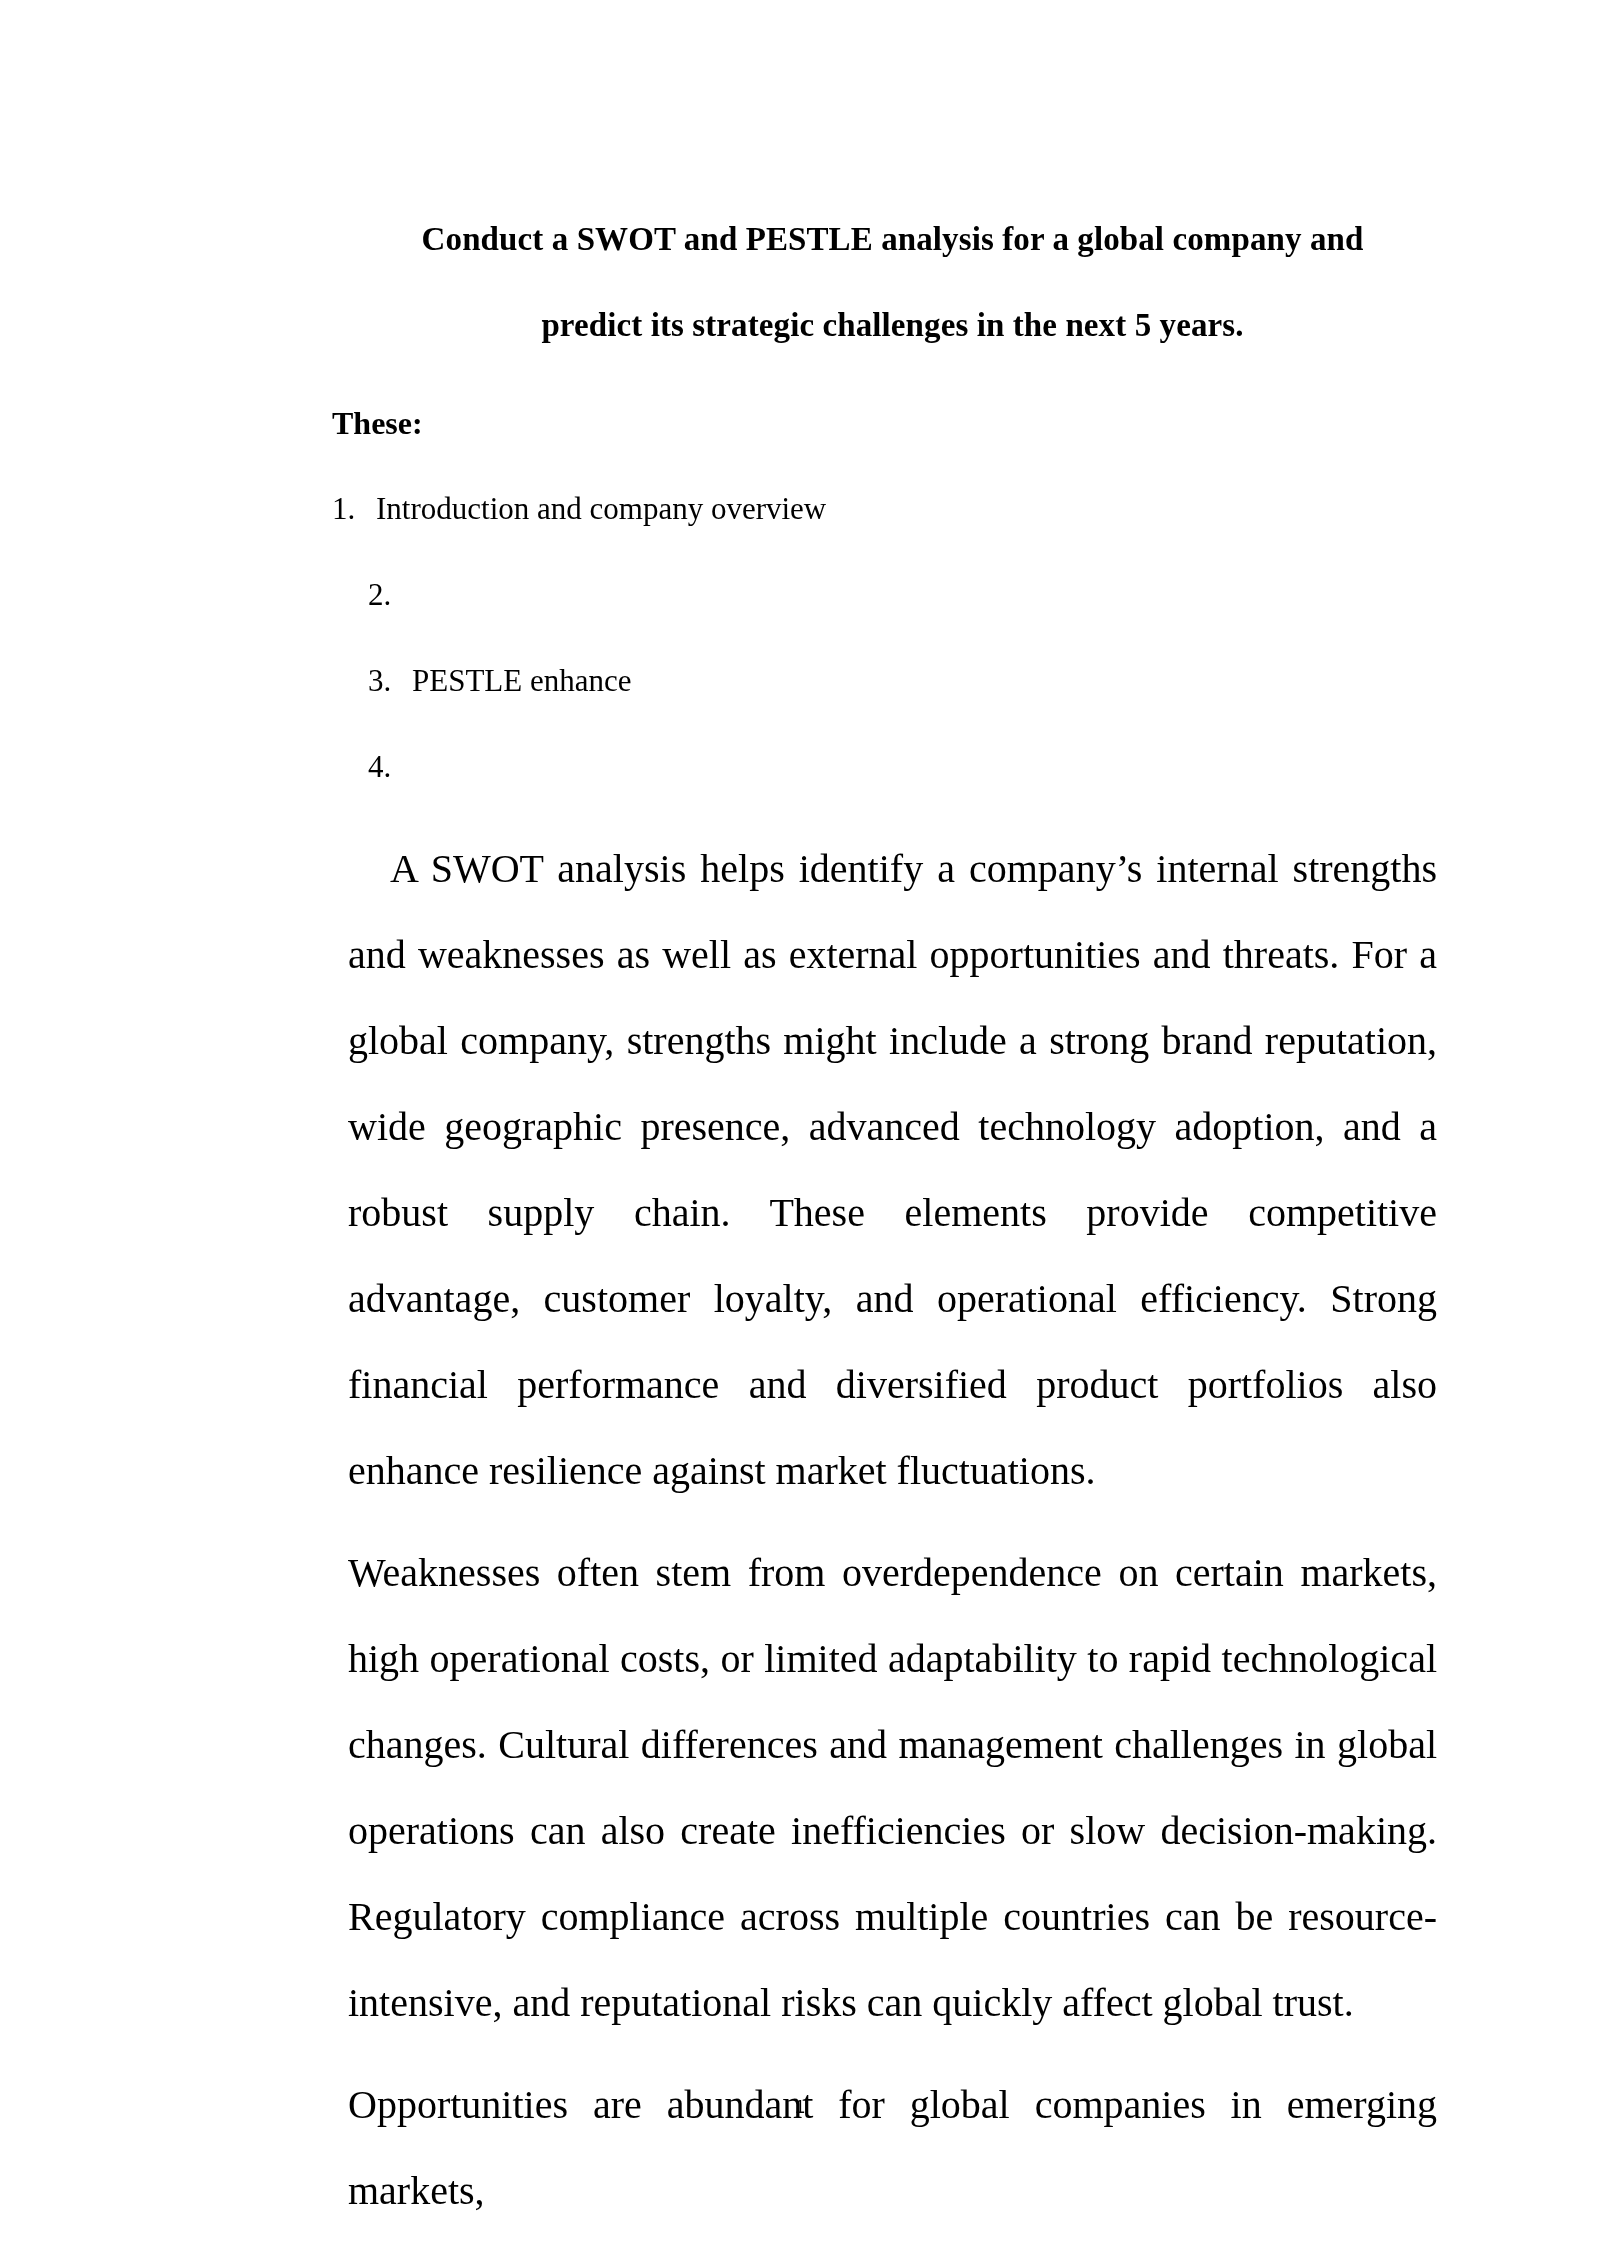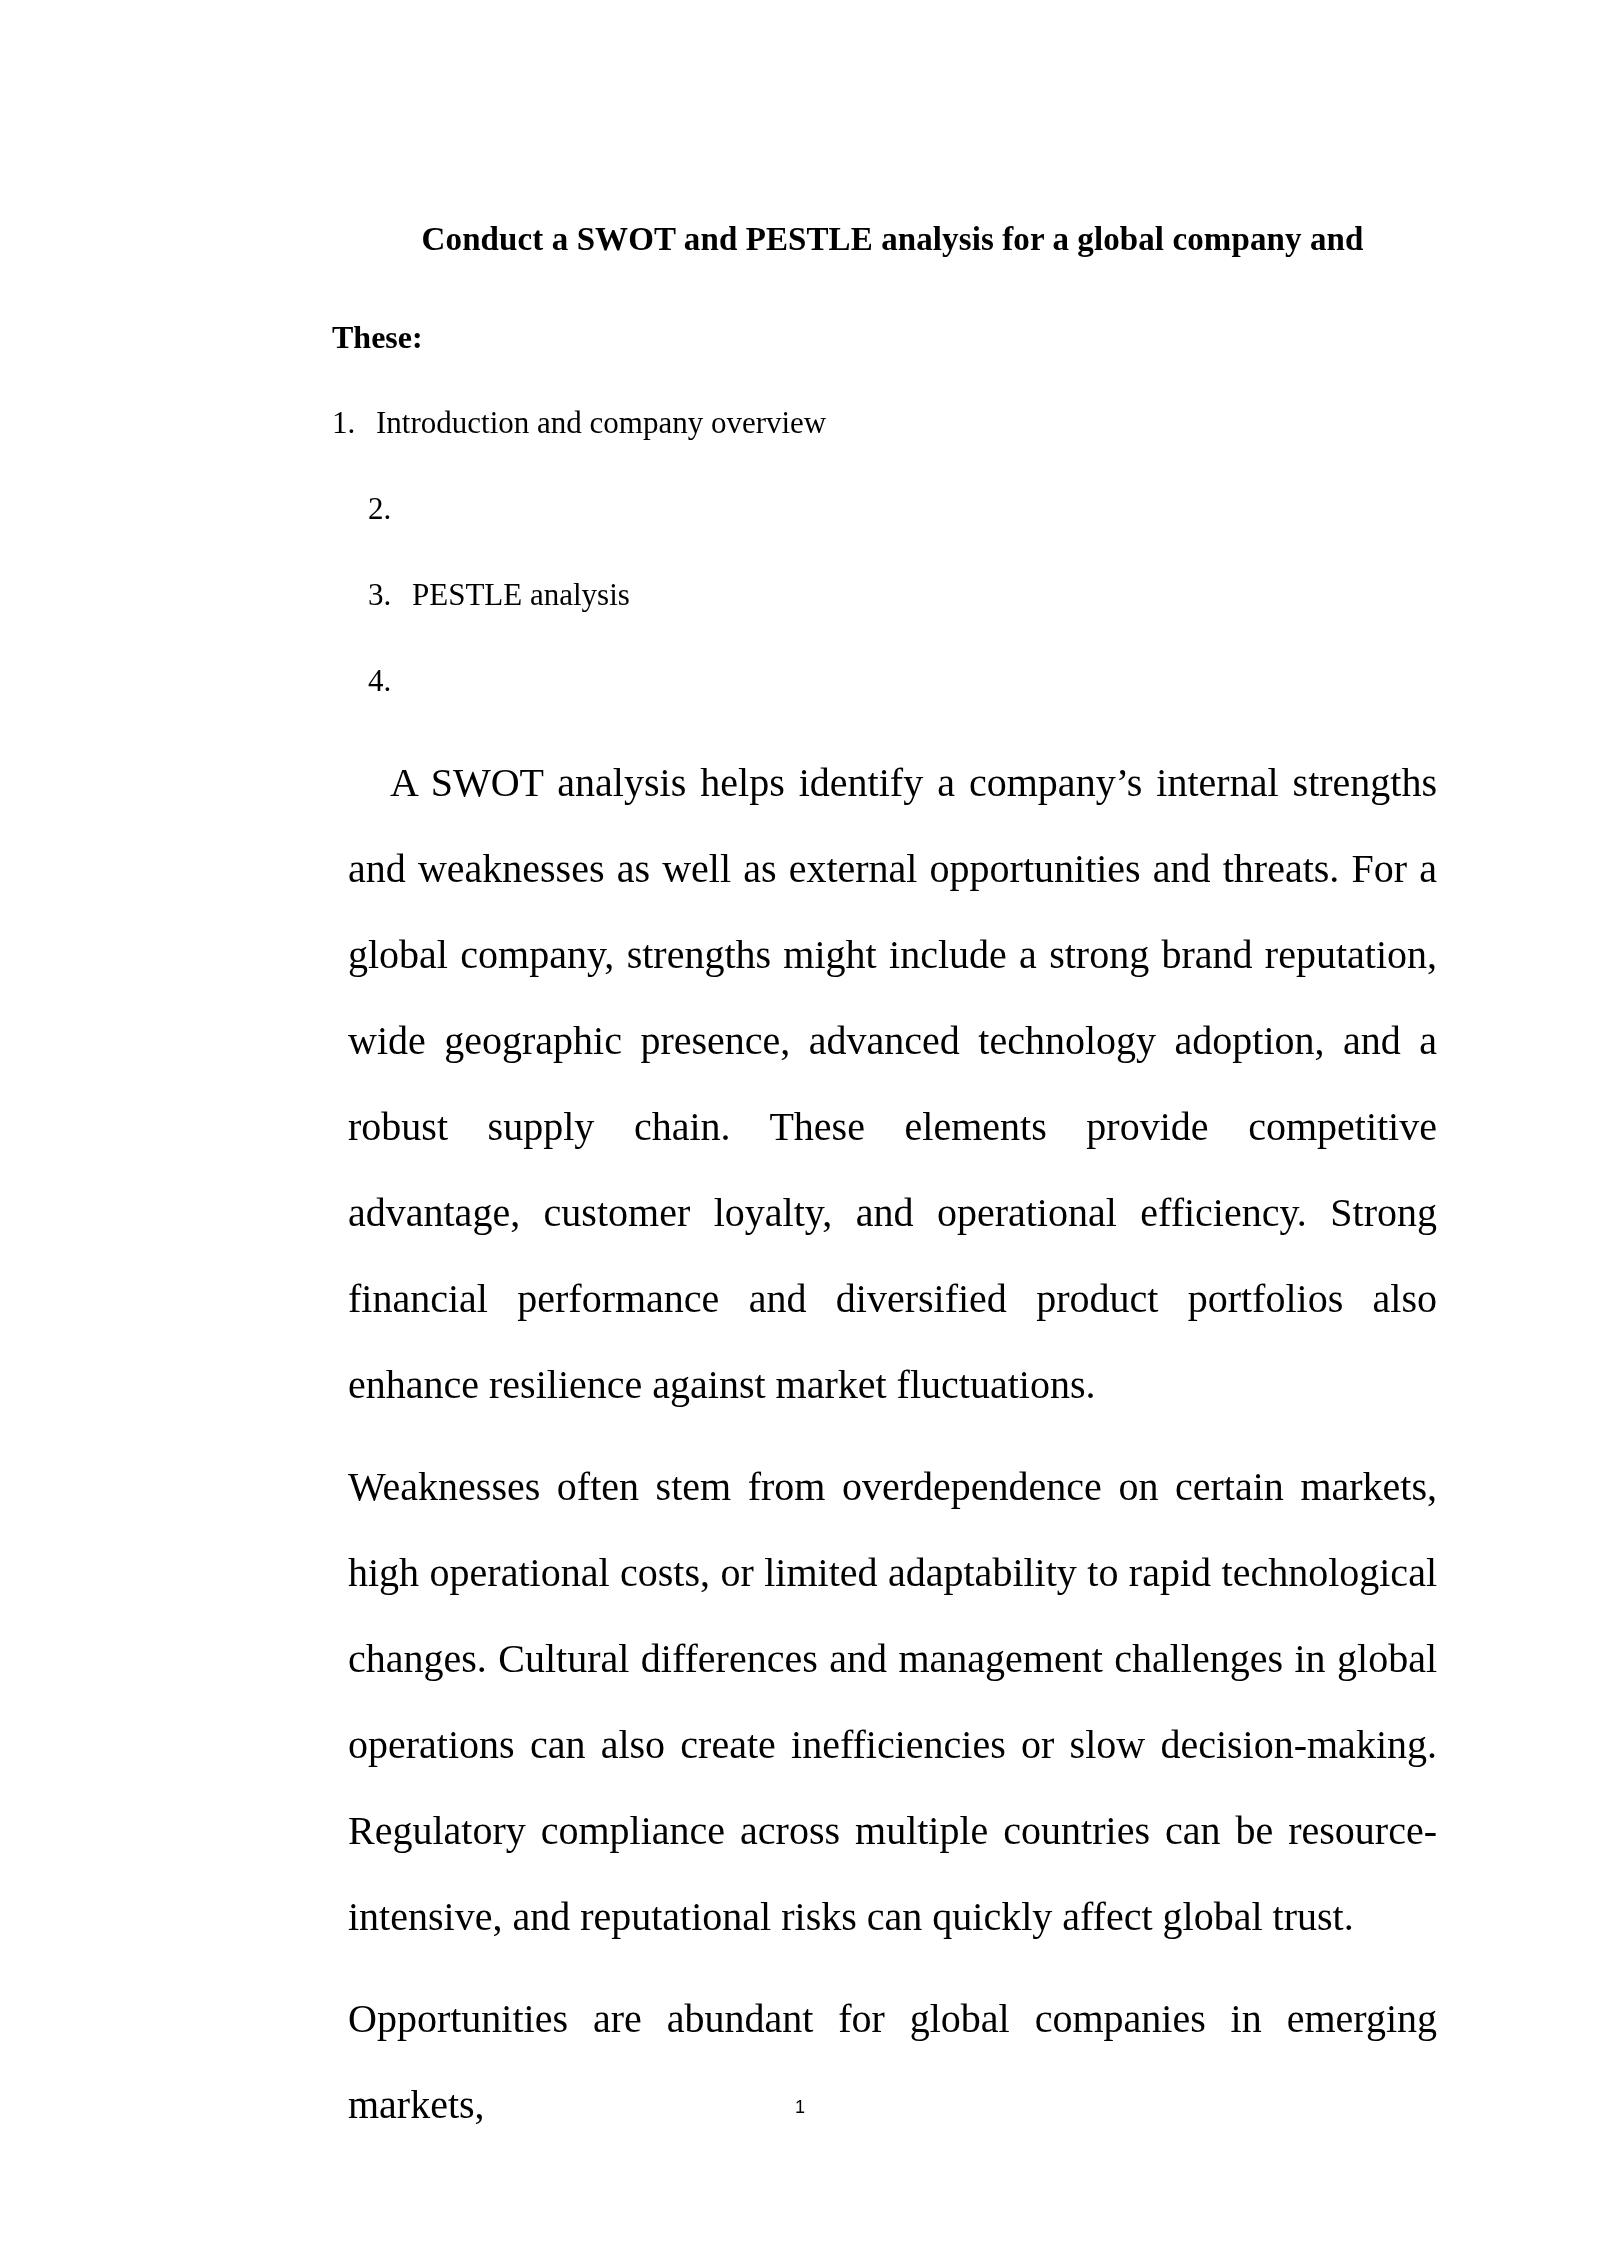--- a/index.html
+++ b/index.html
@@ -111,35 +111,36 @@
 </style>
 </head>
 <body>
 
 <div class="page">
 
   <div class="content">
 
     <h1 class="doc-title">
       <span class="tl">Conduct a SWOT and PESTLE analysis for a global company and</span>
+      <span class="tl">predict its strategic challenges in the next 5 years.</span>
     </h1>
 
     <h2 class="plans-heading">These:</h2>
 
     <ol class="plan-list">
       <li class="plan-item lvl1">
         <span class="plan-num">1.</span>
         <span class="plan-text">Introduction and company overview</span>
       </li>
       <li class="plan-item lvl2">
         <span class="plan-num">2.</span>
       </li>
       <li class="plan-item lvl2">
         <span class="plan-num">3.</span>
-        <span class="plan-text">PESTLE analysis</span>
+        <span class="plan-text">PESTLE enhance</span>
       </li>
       <li class="plan-item lvl2">
         <span class="plan-num">4.</span>
       </li>
     </ol>
 
 
     <p class="body-par indent">A SWOT analysis helps identify a company’s internal strengths and weaknesses as well as external opportunities and threats. For a global company, strengths might include a strong brand reputation, wide geographic presence, advanced technology adoption, and a robust supply chain. These elements provide competitive advantage, customer loyalty, and operational efficiency. Strong financial performance and diversified product portfolios also enhance resilience against market fluctuations.</p>
     <p class="body-par">Weaknesses often stem from overdependence on certain markets, high operational costs, or limited adaptability to rapid technological changes. Cultural differences and management challenges in global operations can also create inefficiencies or slow decision-making. Regulatory compliance across multiple countries can be resource-intensive, and reputational risks can quickly affect global trust.</p>
     <p class="body-par">Opportunities are abundant for global companies in emerging markets,</p>

